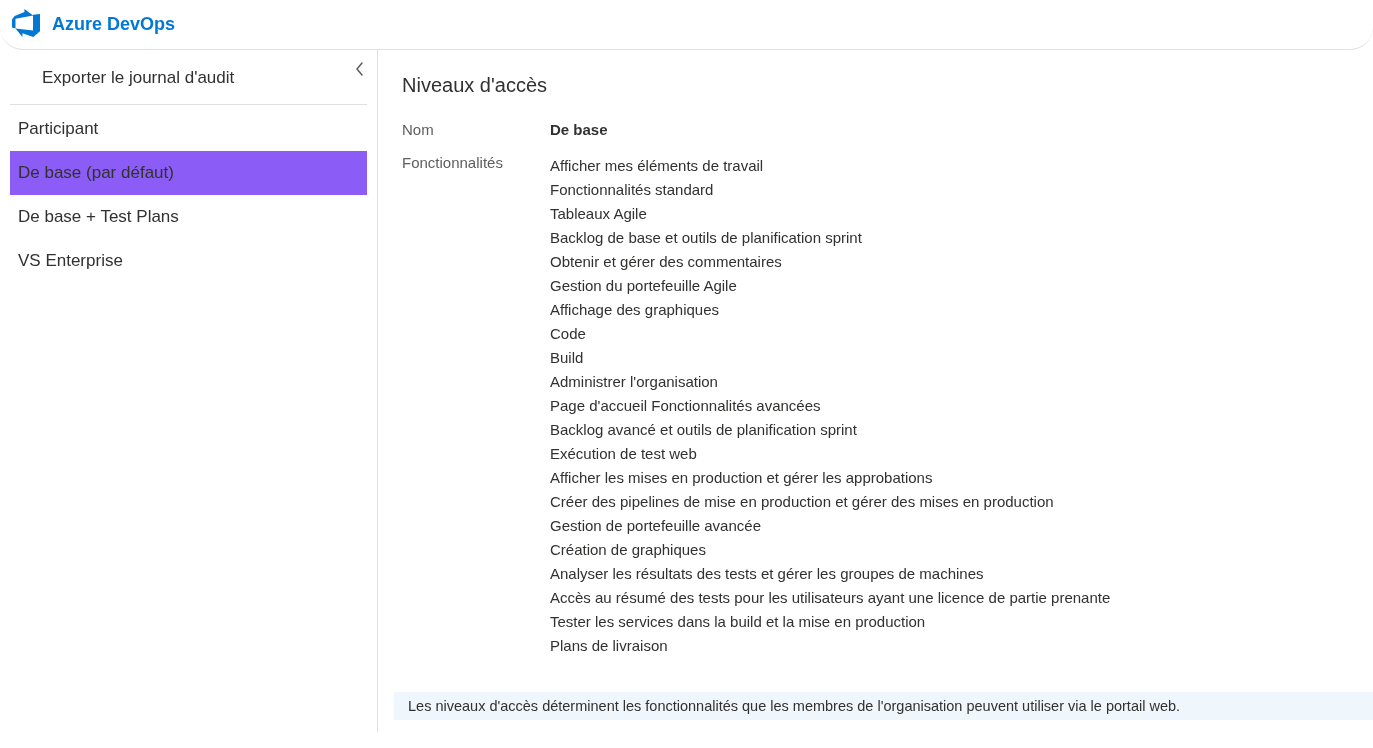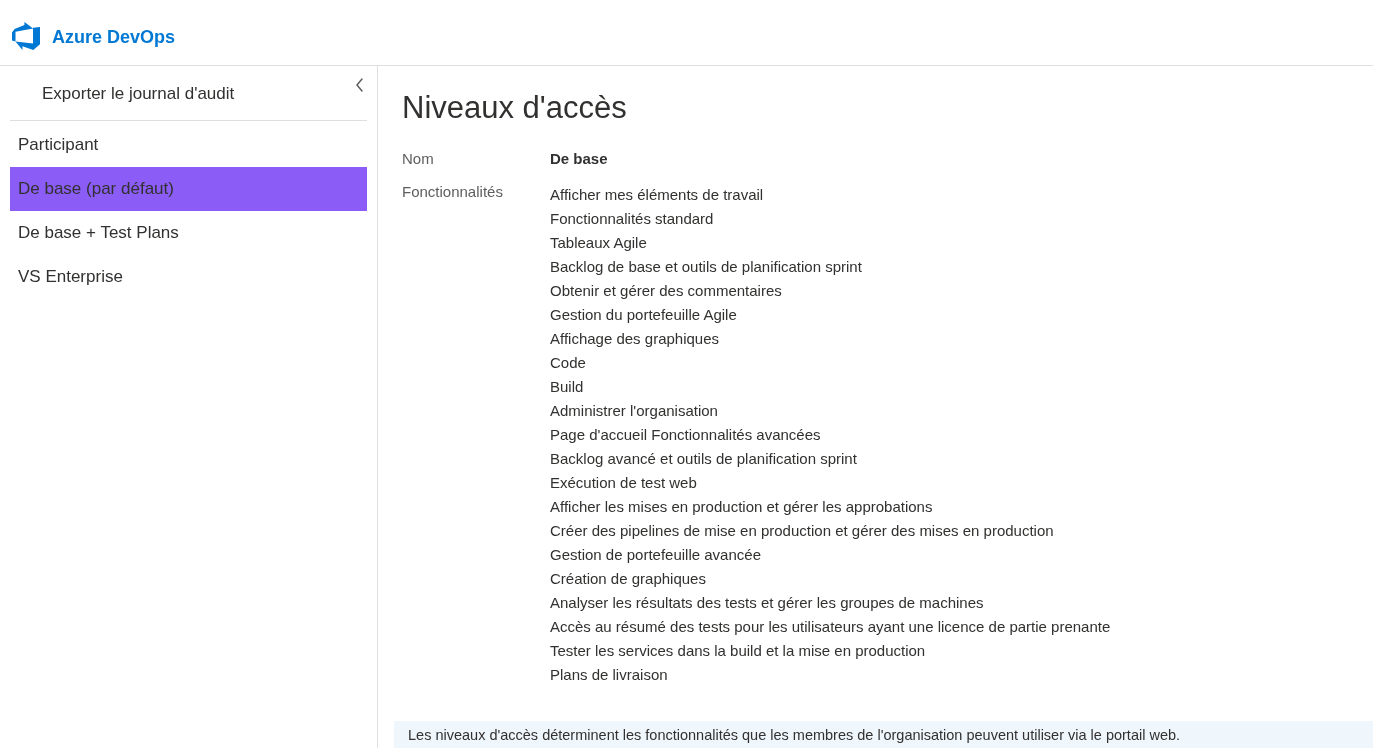--- a/index.html
+++ b/index.html
@@ -4,24 +4,25 @@
   <style>
     * { box-sizing: border-box; margin: 0; padding: 0; }
     body {
       font-family: "Segoe UI", -apple-system, BlinkMacSystemFont, sans-serif;
       font-size: 14px;
       color: #323130;
       background: #ffffff;
     }
     .header {
       display: flex;
-      align-items: flex-end;
+      align-items: center;
       padding: 12px 16px 12px 12px;
       border-bottom: 1px solid #e1dfdd;
-      height: 66px;
+      height: 50px;
+      border-radius: 23px;
     }
     .header-logo {
       display: flex;
       align-items: center;
       gap: 12px;
     }
     .header-title {
       font-size: 18px;
       font-weight: 600;
       color: #0078d4;
@@ -69,21 +70,21 @@
       background: #8b5cf6;
     }
     .main {
       flex: 1;
       padding: 24px 0 0 24px;
       overflow: auto;
       display: flex;
       flex-direction: column;
     }
     .page-title {
-      font-size: 31px;
+      font-size: 20px;
       font-weight: 400;
       color: #323130;
       margin-bottom: 24px;
     }
     .detail-row {
       display: flex;
       margin-bottom: 16px;
     }
     .detail-label {
       width: 148px;

